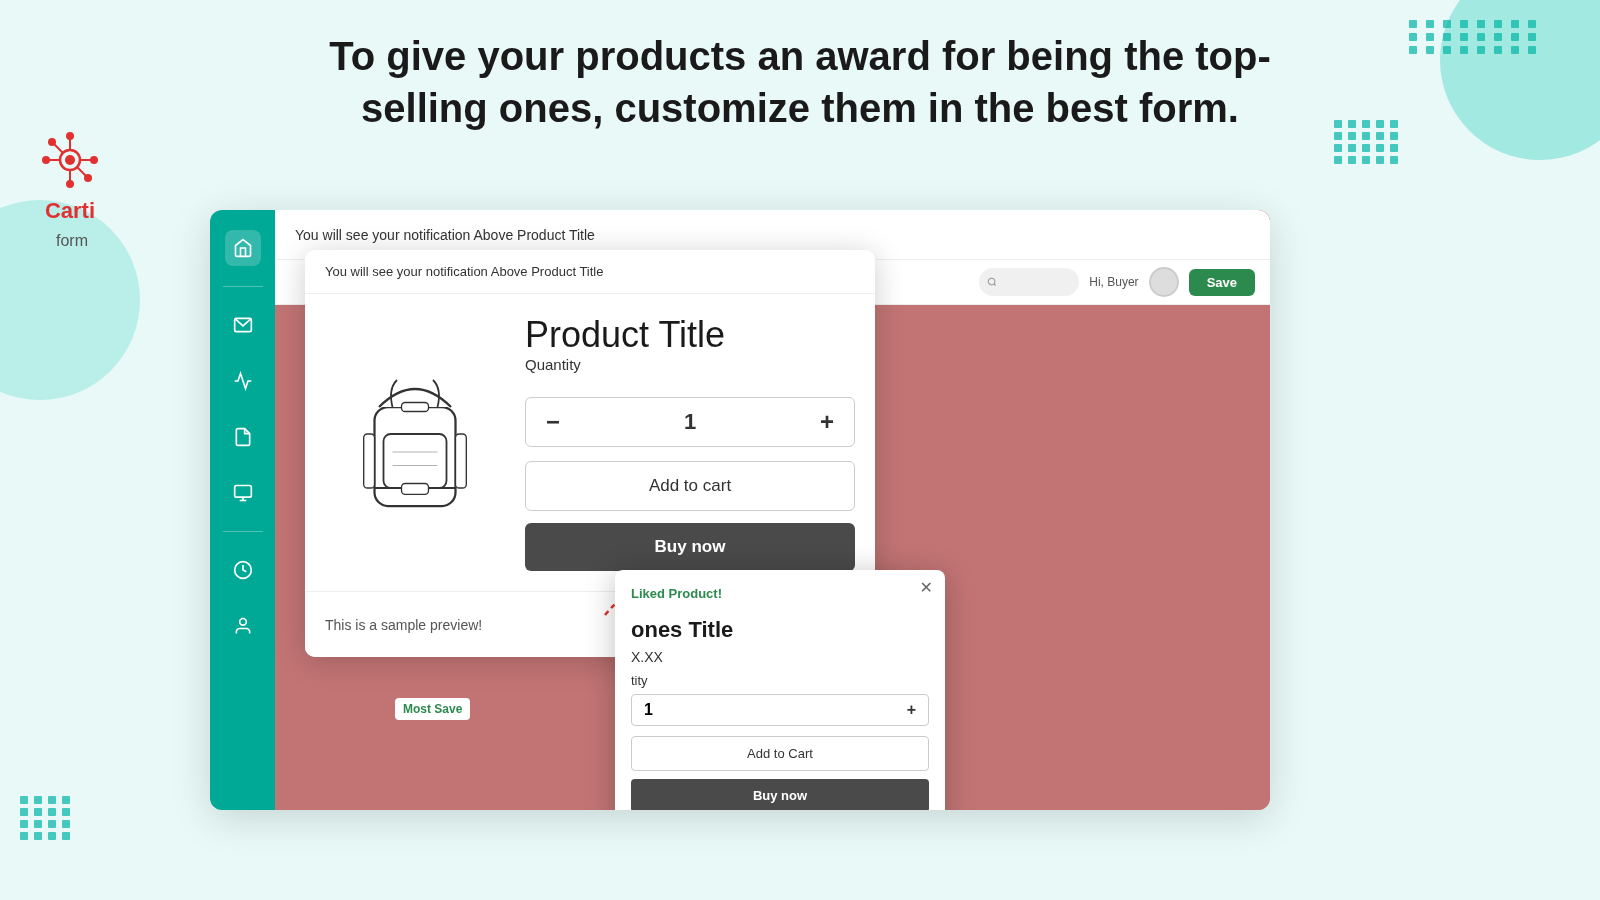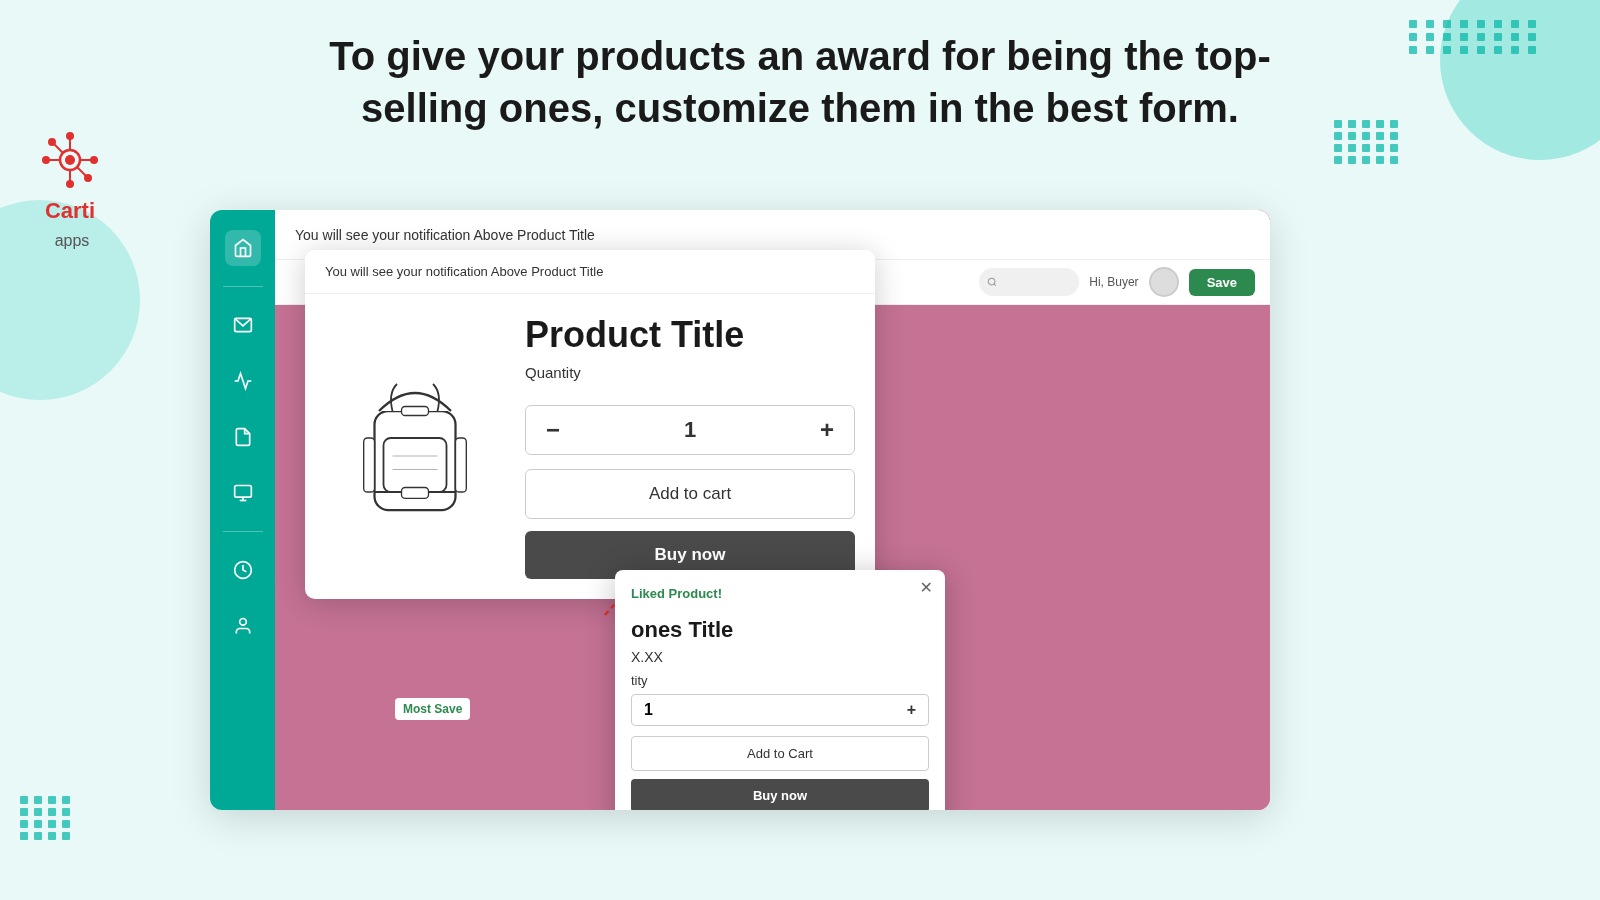--- a/index.html
+++ b/index.html
@@ -143,21 +143,21 @@
     }
     .sidebar-divider {
       width: 40px;
       height: 1px;
       background: rgba(255,255,255,0.3);
     }
 
     
     .main-content {
       flex: 1;
-      background: #be185d;
+      background: #b91c1c;
       position: relative;
       overflow: hidden;
     }
 
     
     .notification-bar {
       position: absolute;
       top: 0;
       left: 0;
       right: 0;
@@ -270,23 +270,22 @@
       flex: 1;
     }
     .badge-most-liked {
       color: #2d8a4e;
       font-size: 16px;
       font-weight: 700;
       margin-bottom: 6px;
     }
     .product-title-large {
       font-size: 36px;
-      font-weight: 700;
+      font-weight: 400;
       color: #1a1a1a;
-      margin-bottom: 8px;
     }
     .product-price {
       font-size: 18px;
       color: #333;
       margin-bottom: 12px;
     }
     .quantity-label {
       font-size: 15px;
       color: #333;
       margin-bottom: 24px;
@@ -570,21 +569,21 @@
     <circle cx="6" cy="30" r="4" fill="#e03030"></circle>
     <line x1="40" y1="30" x2="52" y2="30" stroke="#e03030" stroke-width="2"></line>
     <circle cx="54" cy="30" r="4" fill="#e03030"></circle>
 
     <line x1="23" y1="23" x2="14" y2="14" stroke="#e03030" stroke-width="2"></line>
     <circle cx="12" cy="12" r="4" fill="#e03030"></circle>
     <line x1="37" y1="37" x2="46" y2="46" stroke="#e03030" stroke-width="2"></line>
     <circle cx="48" cy="48" r="4" fill="#e03030"></circle>
   </svg>
   <span class="logo-text">Carti</span>
-  <span class="logo-apps">apps</span>
+  <span class="logo-apps">form</span>
 </div>
 
 <div class="app-window">
 
   <div class="sidebar">
     <div class="sidebar-icon active">
       <svg width="20" height="20" viewBox="0 0 24 24" fill="none" stroke="white" stroke-width="2">
         <path d="M3 9l9-7 9 7v11a2 2 0 01-2 2H5a2 2 0 01-2-2z"></path>
         <polyline points="9 22 9 12 15 12 15 22"></polyline>
       </svg>
@@ -681,20 +680,27 @@
         <div class="product-details">
           <div class="product-title-large">Product Title</div>
           <div class="quantity-label">Quantity</div>
           <div class="quantity-control">
             <button class="qty-btn">−</button>
             <span>1</span>
             <button class="qty-btn">+</button>
           </div>
           <button class="add-to-cart-btn">Add to cart</button>
           <button class="buy-now-btn">Buy now</button>
+        </div>
+      </div>
+      <div class="modal-footer">
+        <span class="sample-preview-text">This is a sample preview!</span>
+        <div>
+          <button class="save-btn-modal">Save</button>
+          <button class="close-btn-modal">Close</button>
         </div>
       </div>
     </div>
 
     <svg class="dashed-arc" viewBox="0 0 100 60">
       <path d="M10 55 Q50 5 90 55" fill="none" stroke="#e03030" stroke-width="2.5" stroke-dasharray="5,4"></path>
     </svg>
 
     <div class="preview-modal-small">
       <button class="small-modal-close">✕</button>

